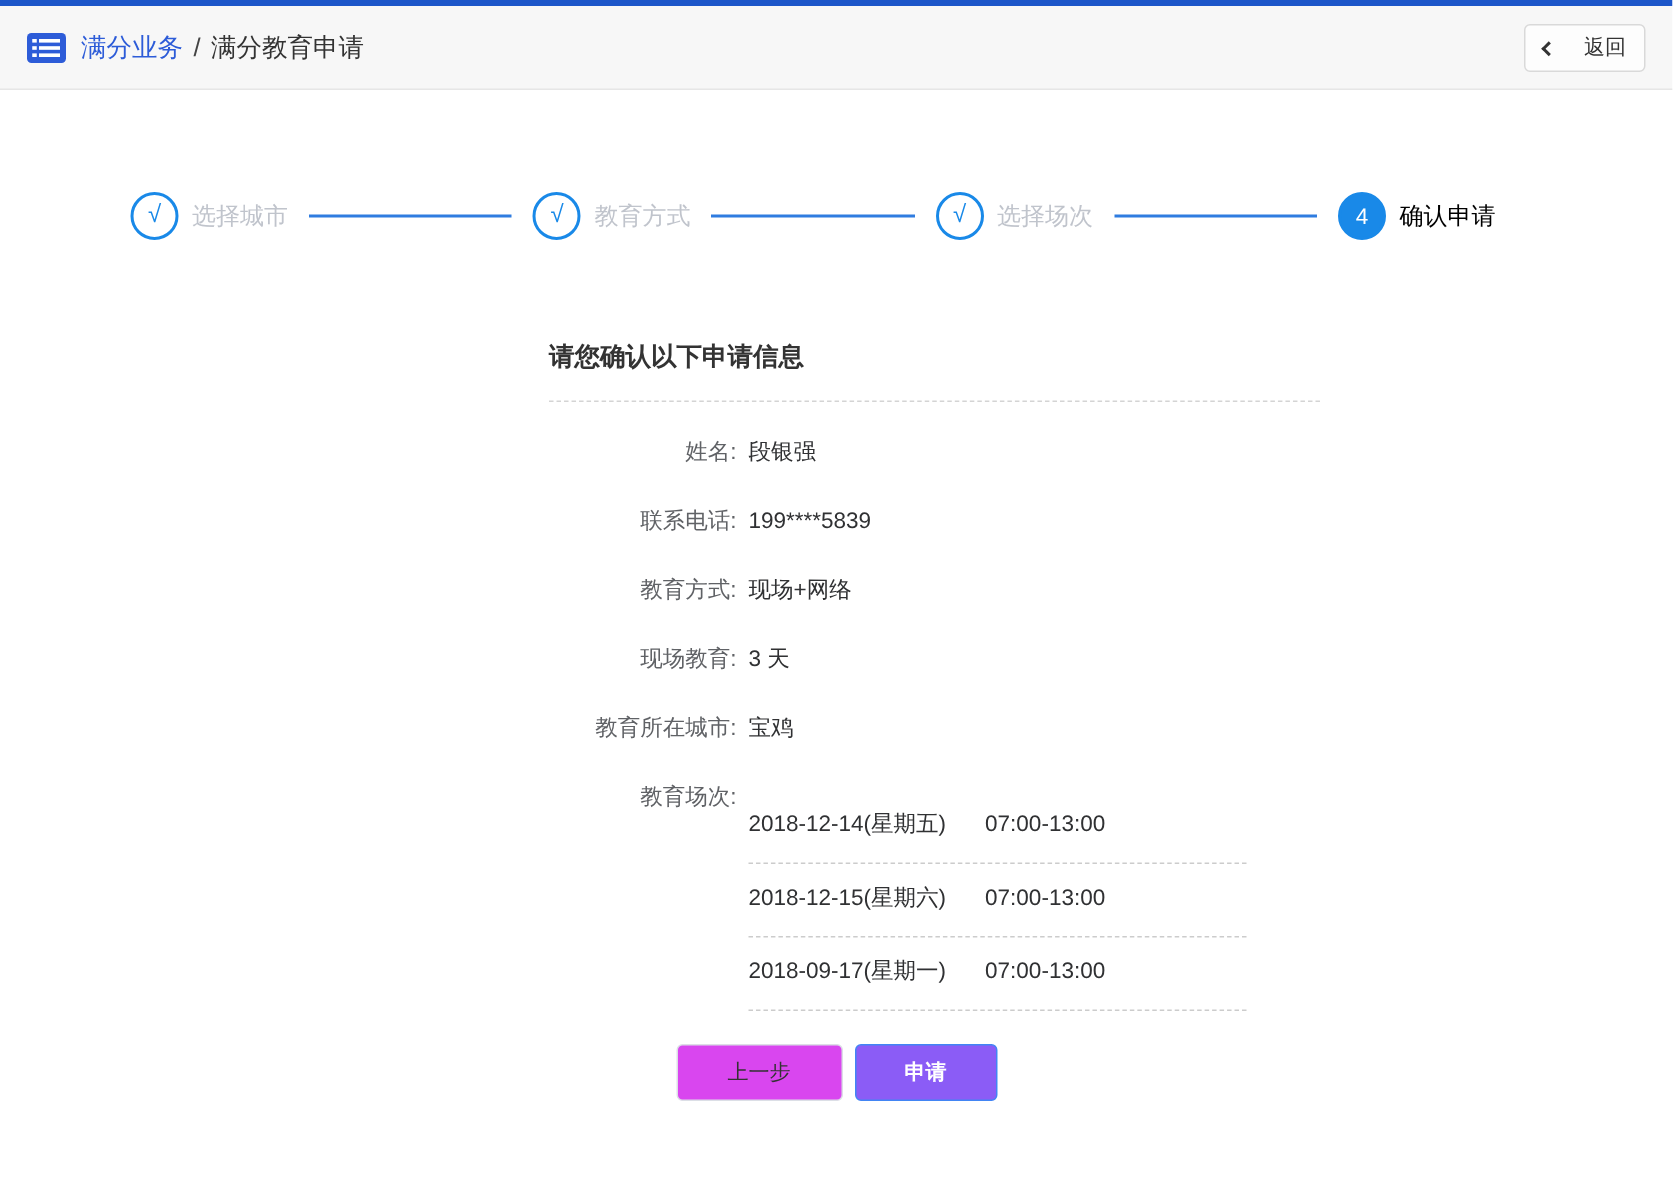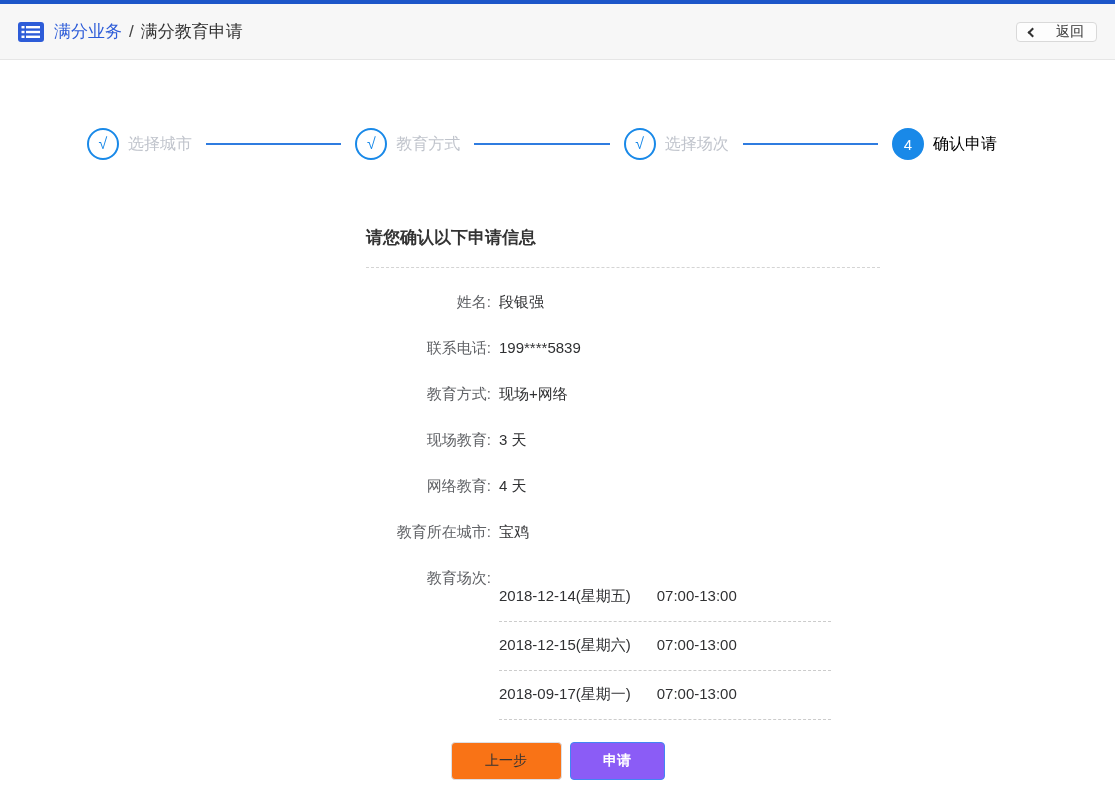--- a/index.html
+++ b/index.html
@@ -19,21 +19,21 @@
     border-bottom: 1px solid #e6e6e6;
     display: flex; align-items: center;
     padding: 0 18px;
   }
   .crumb-icon { display: inline-flex; margin-right: 10px; }
   .crumb-root { color: #2d5cd8; font-size: 17px; cursor: pointer; }
   .crumb-sep  { color: #444; font-size: 17px; margin: 0 7px; }
   .crumb-cur  { color: #333; font-size: 17px; }
   .back-btn {
     margin-left: auto;
-    min-width: 62px; height: 20px; padding: 0 12px;
+    min-width: 62px; height: 32px; padding: 0 12px;
     background: #fdfdfd; border: 1px solid #d9d9d9; border-radius: 4px;
     display: flex; align-items: center; justify-content: center; gap: 20px;
     font-size: 14px; color: #333; cursor: pointer; font-family: Liberation Serif, serif;
   }
   .chev-left {
     width: 7px; height: 7px;
     border-left: 2px solid #333; border-bottom: 2px solid #333;
     transform: rotate(45deg); margin-top: 1px;
   }
 
@@ -75,21 +75,21 @@
   .session-row:first-child { margin-top: 18px; }
 
   
   .actions { display: flex; justify-content: center; gap: 8px; margin-top: 22px; }
   .btn {
     height: 38px; border-radius: 4px; font-size: 14px;
     display: flex; align-items: center; justify-content: center;
     cursor: pointer;
     font-family: "Liberation Sans", "DejaVu Sans", sans-serif;
   }
-  .btn-prev { width: 111px; background: #f97316; border: 1px solid #dcdfe6; color: #333; }
+  .btn-prev { width: 111px; background: #d946ef; border: 1px solid #dcdfe6; color: #333; }
   .btn-apply { width: 95px; background: #8b5cf6; border: 1px solid #4285f4; color: #fff; font-weight: bold; }
 </style>
 </head>
 <body>
 
 <div class="topline"></div>
 
 <div class="header">
   <span class="crumb-icon">
     <svg width="26" height="20" viewBox="0 0 26 20">
@@ -146,24 +146,20 @@
   </div>
   <div class="field-row">
     <div class="field-label">教育方式:</div>
     <div class="field-value">现场+网络</div>
   </div>
   <div class="field-row">
     <div class="field-label">现场教育:</div>
     <div class="field-value">3 天</div>
   </div>
   <div class="field-row">
-    <div class="field-label">网络教育:</div>
-    <div class="field-value">4 天</div>
-  </div>
-  <div class="field-row">
     <div class="field-label">教育所在城市:</div>
     <div class="field-value">宝鸡</div>
   </div>
 
   <div class="field-row">
     <div class="field-label">教育场次:</div>
     <div class="sessions">
       <div class="session-row">
         <span>2018-12-14(星期五)</span>
         <span>07:00-13:00</span>

